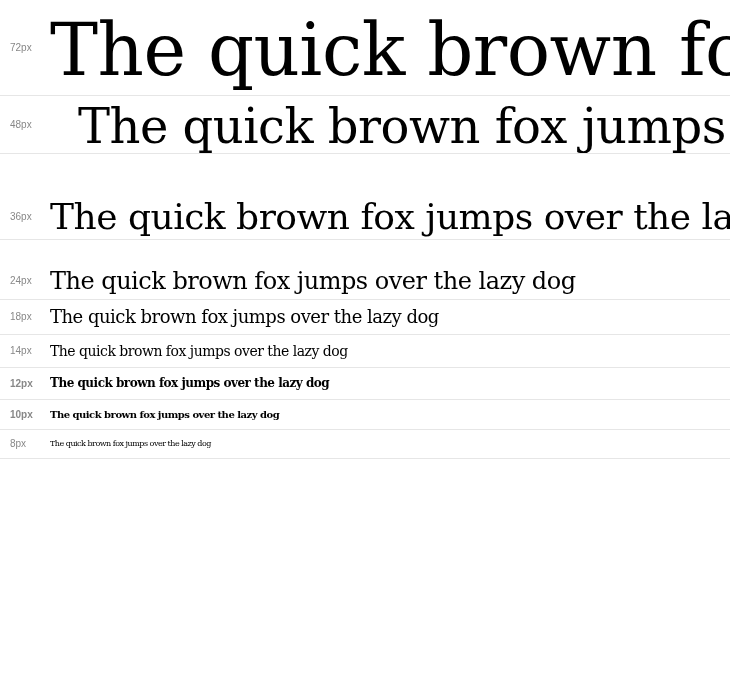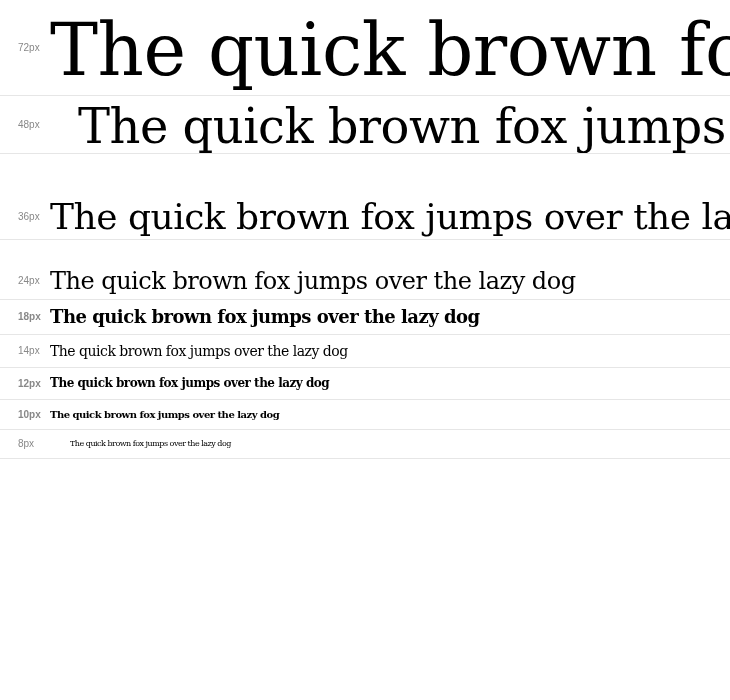--- a/index.html
+++ b/index.html
@@ -20,21 +20,21 @@
   }
   .size-row {
     position: relative;
     border-bottom: 1px solid #e6e6e6;
     box-sizing: border-box;
     overflow: hidden;
     white-space: nowrap;
   }
   .size-label {
     position: absolute;
-    left: 18px;
+    left: 10px;
     top: 50%;
     transform: translateY(-50%);
     font-family: "Liberation Sans", sans-serif;
     font-size: 10px;
     color: #888888;
     line-height: 1;
     white-space: nowrap;
   }
   .sample {
     display: block;
@@ -47,29 +47,29 @@
   }
   
   .r72 { height: 96px; }
   .r72 .sample { font-size: 72px; padding-top: 14px; }
   .r48 { height: 58px; padding-left: 28px; }
   .r48 .sample { font-size: 48px; padding-top: 6px; }
   .r36 { height: 46px; margin-top: 40px; }
   .r36 .sample { font-size: 36px; padding-top: 5px; }
   .r24 { height: 38px; margin-top: 22px; }
   .r24 .sample { font-size: 24px; padding-top: 7px; }
-  .r18 { height: 35px; font-weight: bold; }
+  .r18 { height: 35px; }
   .r18 .sample { font-size: 18px; padding-top: 8px; }
   .r14 { height: 33px; }
   .r14 .sample { font-size: 14px; padding-top: 9px; }
   .r12 { height: 32px; font-weight: bold; }
   .r12 .sample { font-size: 12px; padding-top: 9px; }
   .r10 { height: 30px; font-weight: bold; }
   .r10 .sample { font-size: 10px; padding-top: 10px; }
-  .r8  { height: 29px; padding-left: 20px; }
+  .r8  { height: 29px; }
   .r8 .sample  { font-size: 8px;  padding-top: 10px; }
   .filler {
     height: 260px;
     background: #ffffff;
   }
 </style>
 </head>
 <body>
 
 <div id="specimen">

